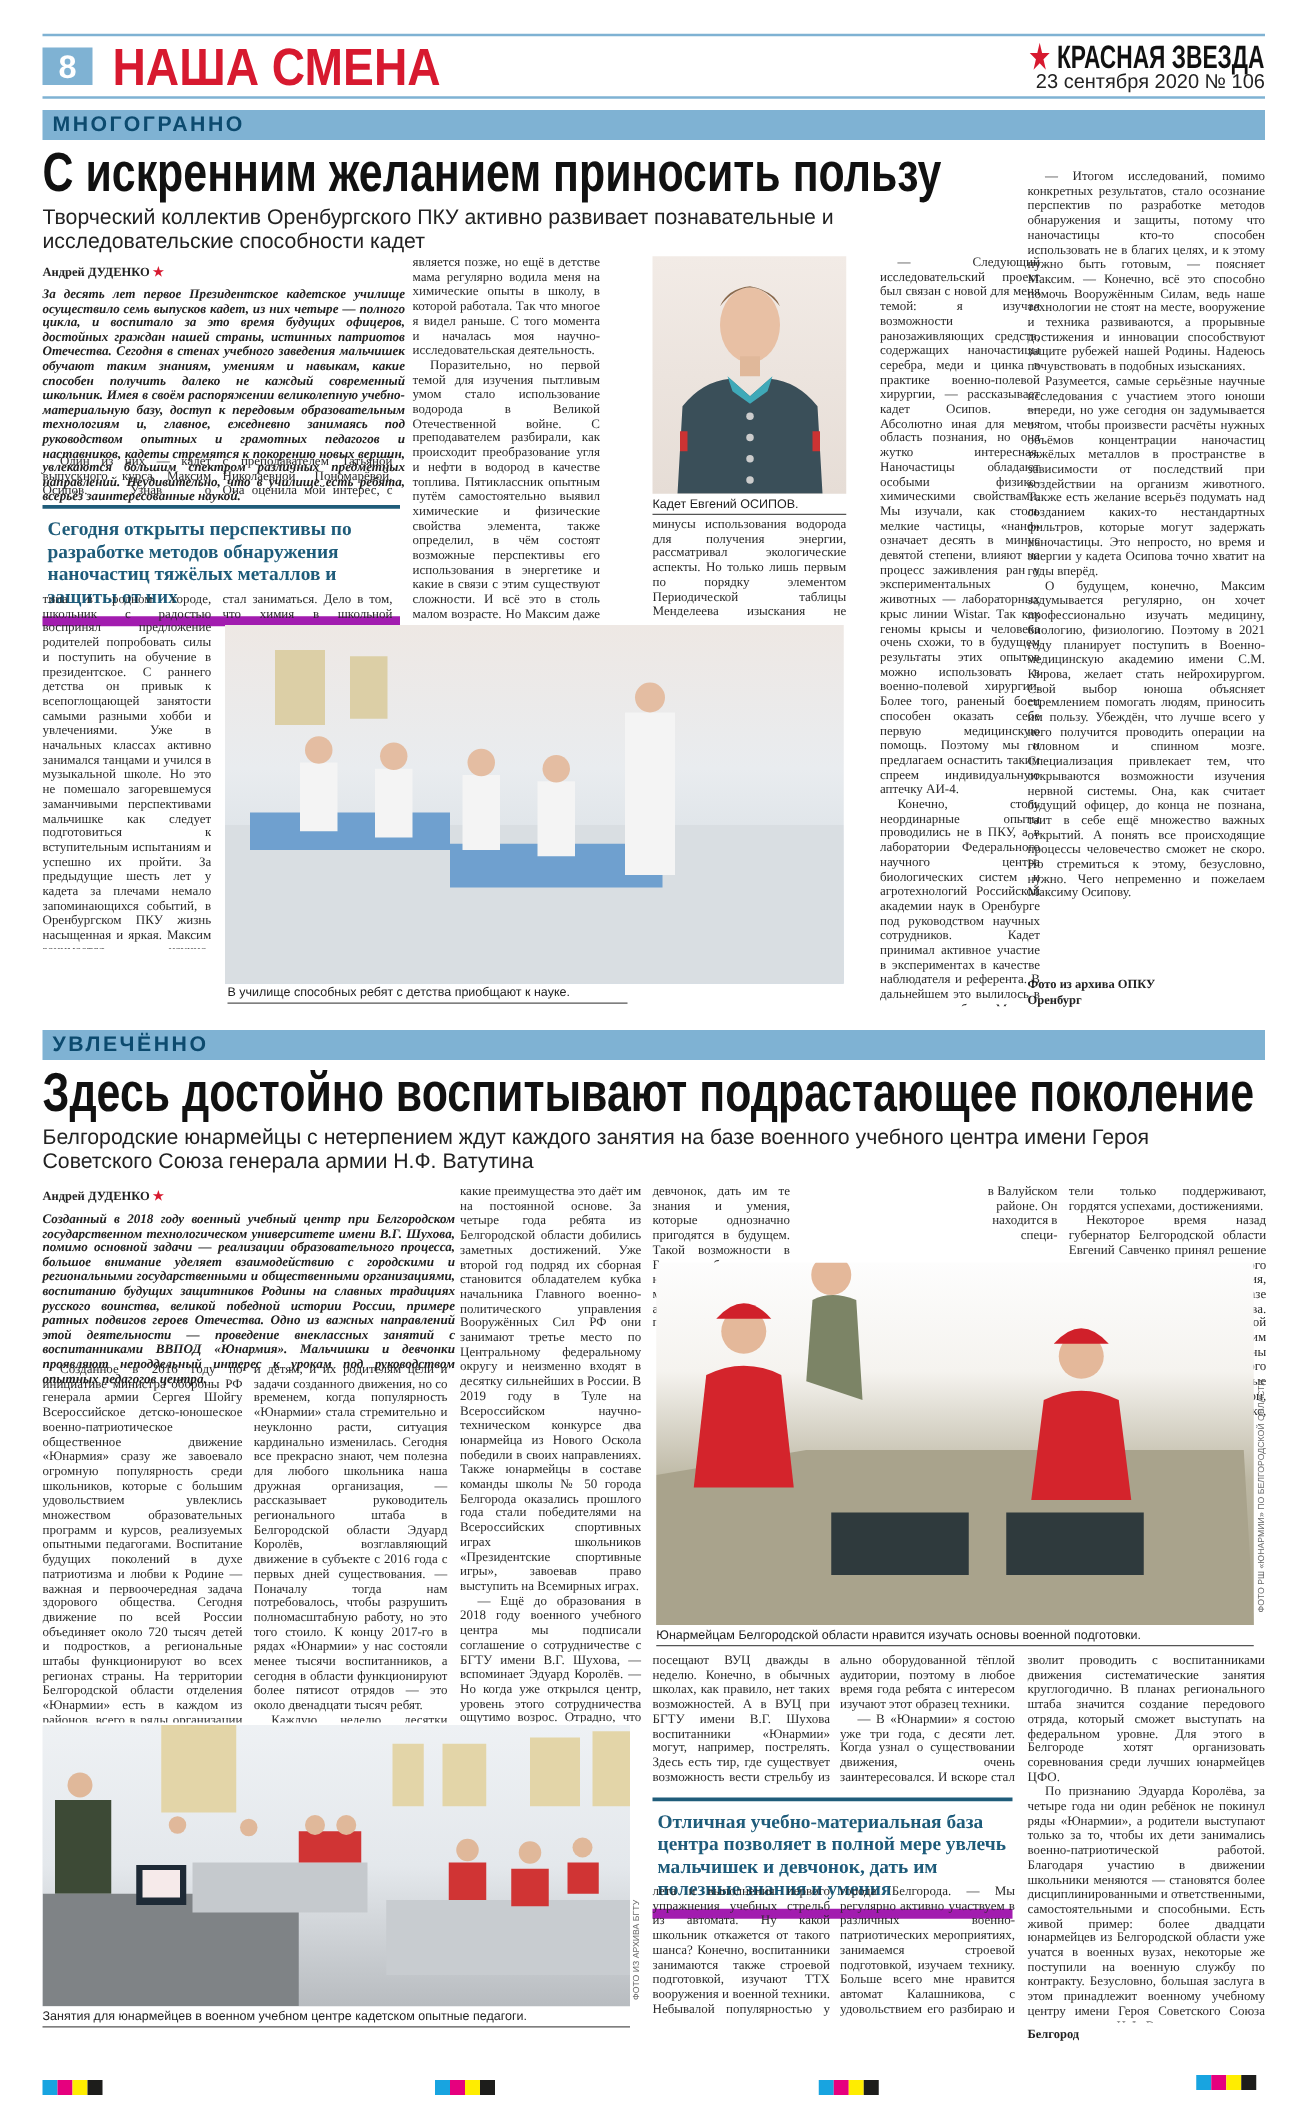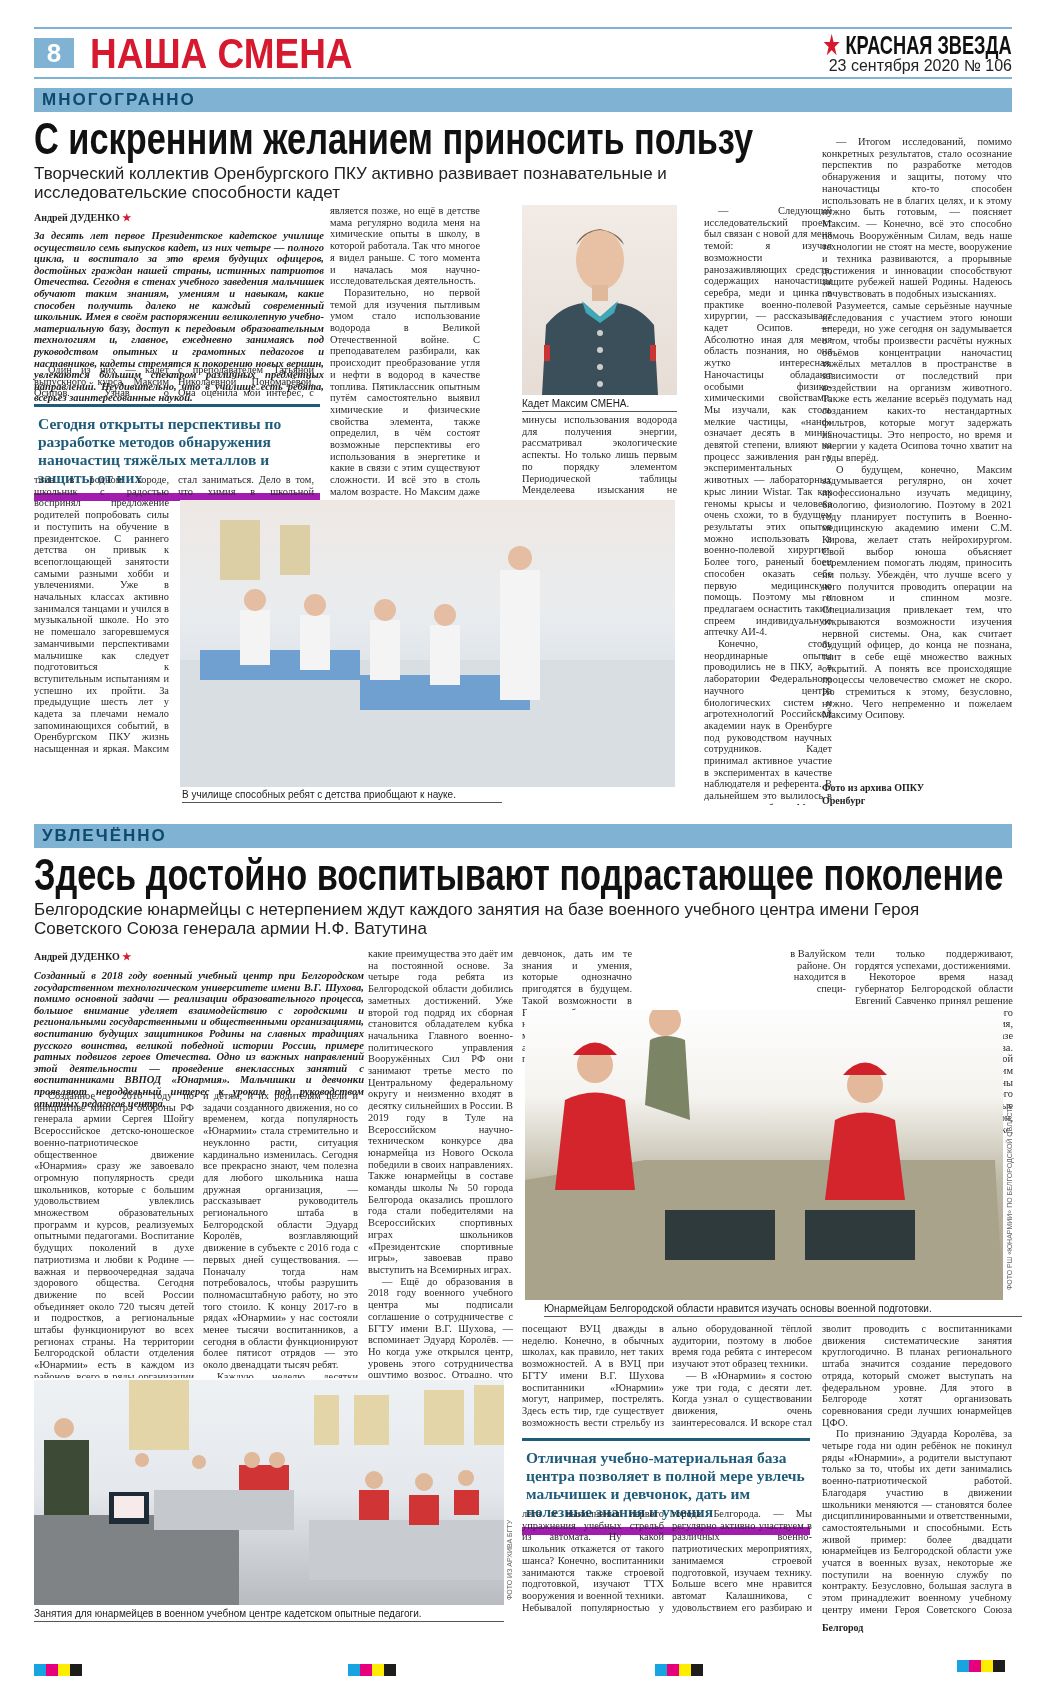--- a/index.html
+++ b/index.html
@@ -72,21 +72,21 @@
     <path d="M20 190 L24 120 Q40 100 62 98 L78 112 L94 98 Q116 100 132 120 L136 190Z" fill="#3a4f59"></path>
     <path d="M60 96 L78 112 L96 96 L92 108 L78 118 L64 108Z" fill="#3fa9b8"></path>
     <circle cx="78" cy="128" r="3" fill="#ccc"></circle>
       <circle cx="78" cy="145" r="3" fill="#ccc"></circle>
       <circle cx="78" cy="162" r="3" fill="#ccc"></circle>
       <circle cx="78" cy="179" r="3" fill="#ccc"></circle>
     <rect x="22" y="140" width="6" height="16" fill="#c33"></rect>
       <rect x="128" y="140" width="6" height="16" fill="#c33"></rect>
   </svg>
 </div>
-<div class="caption" style="left:522px;top:398px;width:155px">Кадет Максим СМЕНА.</div>
+<div class="caption" style="left:522px;top:398px;width:155px">Кадет Евгений ОСИПОВ.</div>
 <div class="col" style="left:522px;top:414px;width:155px;height:82px">
     <p style="text-indent:0">минусы использования водорода для получения энергии, рассматривал экологические аспекты. Но только лишь первым по порядку элементом Периодической таблицы Менделеева изыскания не ограничились. Были и другие проекты.</p>
   </div>
 
 <div class="col" style="left:704px;top:205px;width:128px;height:600px">
     <p>— Следующий исследовательский проект был связан с новой для меня темой: я изучал возможности ранозаживляющих средств, содержащих наночастицы серебра, меди и цинка в практике военно-полевой хирургии, — рассказывает кадет Осипов. — Абсолютно иная для меня область познания, но она жутко интересная. Наночастицы обладают особыми физико-химическими свойствами. Мы изучали, как столь мелкие частицы, «нано» означает десять в минус девятой степени, влияют на процесс заживления ран у экспериментальных животных — лабораторных крыс линии Wistar. Так как геномы крысы и человека очень схожи, то в будущем результаты этих опытов можно использовать в военно-полевой хирургии. Более того, раненый боец способен оказать себе первую медицинскую помощь. Поэтому мы и предлагаем оснастить таким спреем индивидуальную аптечку АИ-4.</p>
     <p>Конечно, столь неординарные опыты проводились не в ПКУ, а в лаборатории Федерального научного центра биологических систем и агротехнологий Российской академии наук в Оренбурге под руководством научных сотрудников. Кадет принимал активное участие в экспериментах в качестве наблюдателя и референта. В дальнейшем это вылилось в очередную работу. Максим углубился в изучение наночастиц металлов, он исследовал их влияние на поведенческие реакции, структуру головного мозга и показатели крови животных. Уже несколько лет наночастицы всё активнее и чаще применяются и используются в химической промышленности, авиастроении, машиностроении, да и в быту тоже. Но многое о них, невидимых глазу, ещё неизвестно. Например, как они могут влиять на здоровье человека или окружающую среду. Исследователи во время опытов проверили, как наночастицы тяжёлых металлов при внутривенном введении влияют на живой организм. Оказалось, они нега-</p>
   </div>
 <div class="col" style="left:822px;top:136px;width:190px;height:640px">
     <p>— Итогом исследований, помимо конкретных результатов, стало осознание перспектив по разработке методов обнаружения и защиты, потому что наночастицы кто-то способен использовать не в благих целях, и к этому нужно быть готовым, — поясняет Максим. — Конечно, всё это способно помочь Вооружённым Силам, ведь наше технологии не стоят на месте, вооружение и техника развиваются, а прорывные достижения и инновации способствуют защите рубежей нашей Родины. Надеюсь почувствовать в подобных изысканиях.</p>
@@ -164,21 +164,21 @@
         <path d="M120 95 L125 30 Q140 22 160 30 L165 110Z" fill="#7c8466"></path>
       </g>
     <g>
         <circle cx="340" cy="75" r="18" fill="#e4b89a"></circle>
         <path d="M318 65 Q340 40 362 65Z" fill="#d0202a"></path>
         <path d="M300 190 L310 110 Q340 95 370 110 L380 190Z" fill="#d4242c"></path>
       </g>
   </svg>
 </div>
 <div class="credit-v" style="left:1006px;top:1030px;height:260px">ФОТО РШ «ЮНАРМИИ» ПО БЕЛГОРОДСКОЙ ОБЛАСТИ</div>
-<div class="caption" style="left:544px;top:1303px;width:478px">Юнармейцам Белгородской области нравится изучать основы военной подготовки.</div>
+<div class="caption" style="left:525px;top:1303px;width:478px">Юнармейцам Белгородской области нравится изучать основы военной подготовки.</div>
 
 <div class="col" style="left:522px;top:1323px;width:142px;height:105px">
     <p style="text-indent:0">посещают ВУЦ дважды в неделю. Конечно, в обычных школах, как правило, нет таких возможностей. А в ВУЦ при БГТУ имени В.Г. Шухова воспитанники «Юнармии» могут, например, пострелять. Здесь есть тир, где существует возможность вести стрельбу из пневматических винтовок, также оборудован электронный тир для отработки навыков стрельбы из писто-</p>
   </div>
 <div class="col" style="left:672px;top:1323px;width:140px;height:105px">
     <p style="text-indent:0">ально оборудованной тёплой аудитории, поэтому в любое время года ребята с интересом изучают этот образец техники.</p>
     <p>— В «Юнармии» я состою уже три года, с десяти лет. Когда узнал о существовании движения, очень заинтересовался. И вскоре стал учеником юнармейского класса, — рассказывает юнармеец Алексей Александров, ученик школы № 24</p>
   </div>
 <div class="pull" style="left:522px;top:1438px;width:288px">Отличная учебно-материальная база центра позволяет в полной мере увлечь мальчишек и девчонок, дать им полезные знания и умения</div>
 <div class="col" style="left:522px;top:1508px;width:142px;height:105px">

